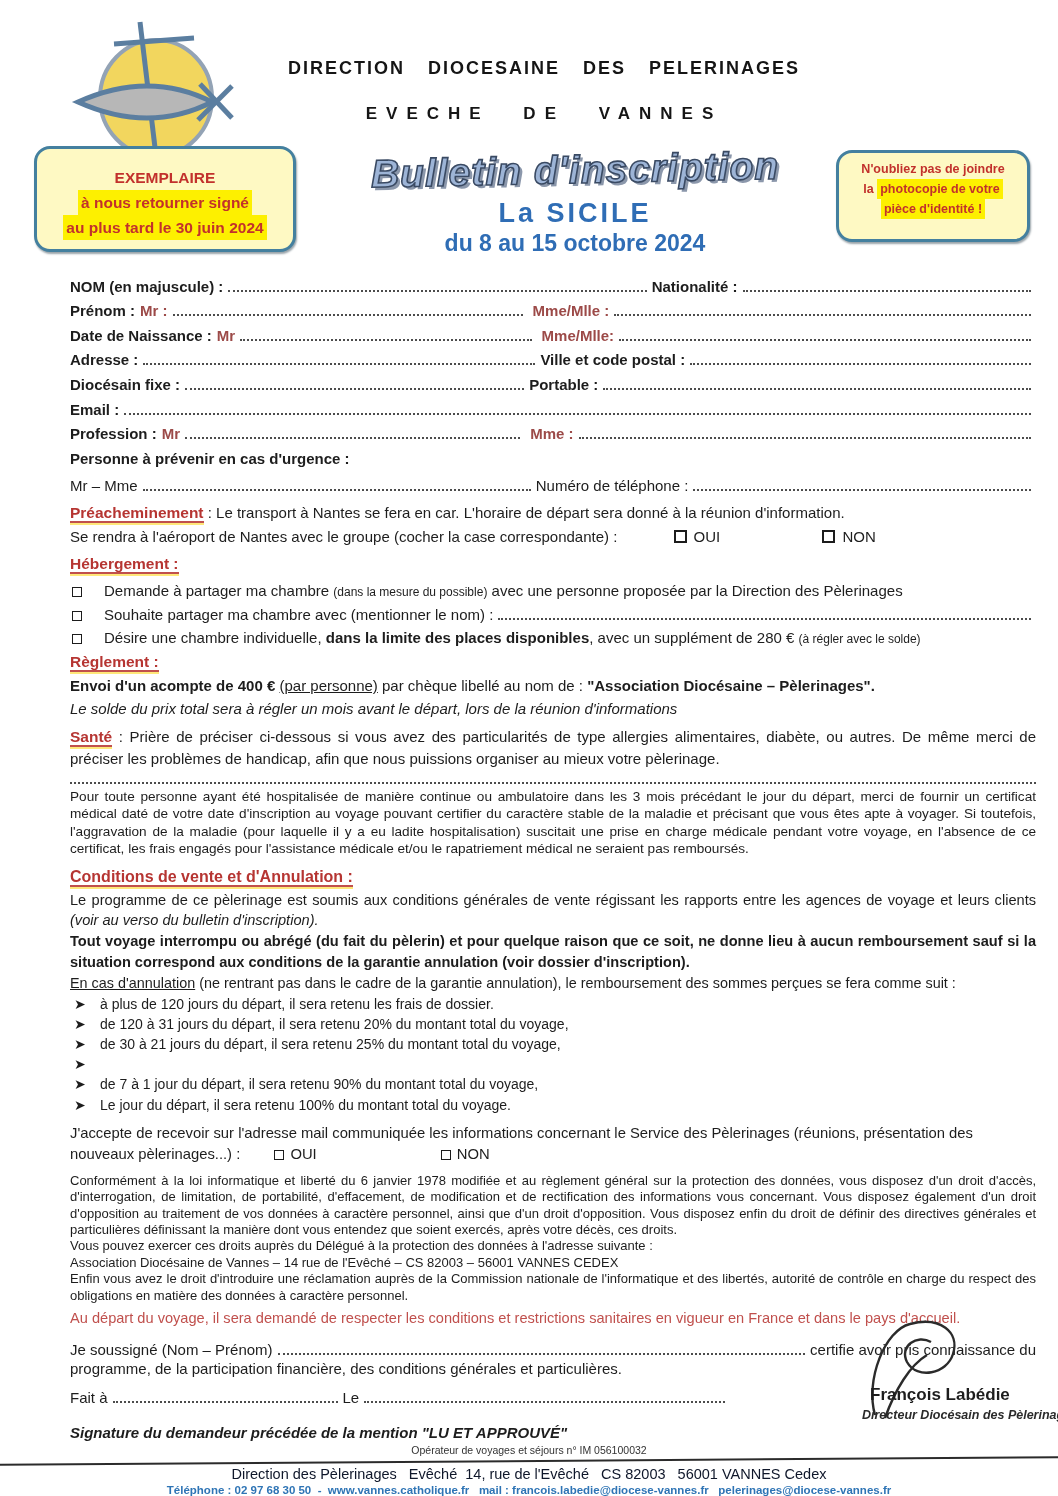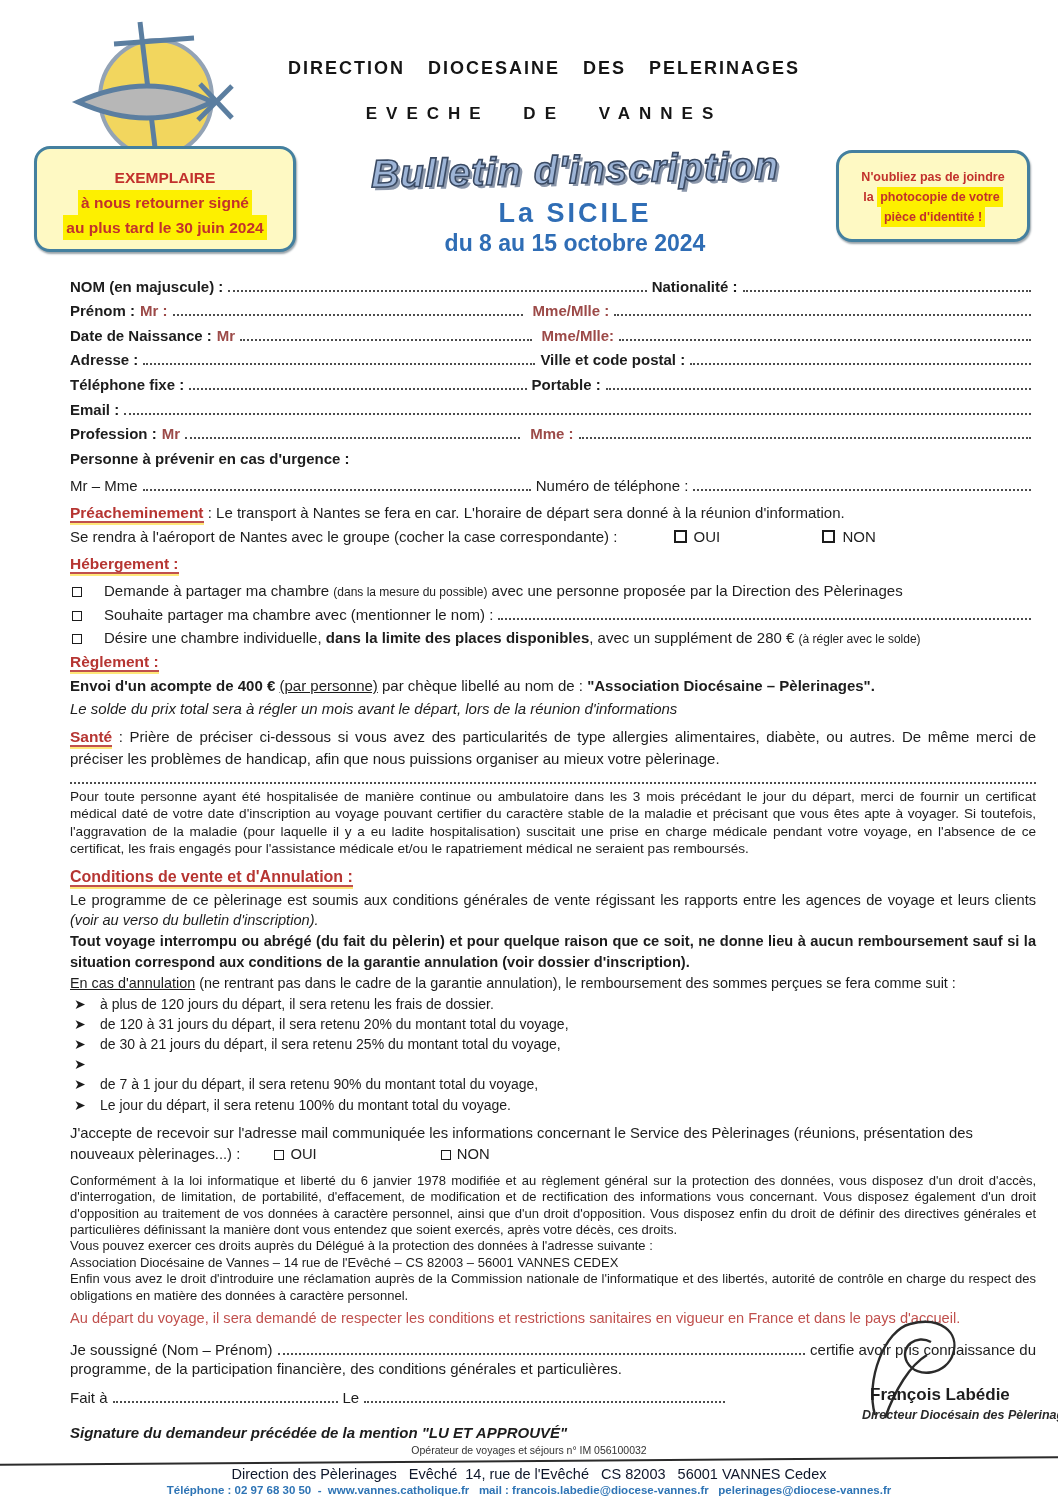--- a/index.html
+++ b/index.html
@@ -22,21 +22,21 @@
           text-shadow:3px 3px 0 #8b97ab; transform:rotate(-1.2deg); }
   .trip-title { position:absolute; left:340px; width:470px; top:198px; text-align:center;
           font-size:27px; font-weight:800; letter-spacing:3px; color:#2f6db5; }
   .trip-dates { position:absolute; left:340px; width:470px; top:230px; text-align:center;
           font-size:23px; font-weight:bold; color:#2f6db5; }
   .note-box { position:absolute; border:3.5px solid #44809f; border-radius:16px;
           background:#fef9c3; text-align:center; color:#c2312c; font-weight:bold;
           box-shadow:1px 2px 2px #9aa4aa; }
   .note-box .hl { background:#fdf000; padding:0 3px; display:inline-block; }
   .box-left { left:34px; top:146px; width:262px; height:106px; padding-top:16px; font-size:15.5px; line-height:25px; }
-  .box-right { left:836px; top:150px; width:194px; height:92px; padding-top:14px; font-size:12.5px; line-height:20px; }
+  .box-right { left:836px; top:150px; width:194px; height:92px; padding-top:6px; font-size:12.5px; line-height:20px; }
   
   .content { padding:4px 22px 0 70px; }
   .frow { display:flex; align-items:flex-end; height:24.6px; font-size:15px; }
   .frow .lab { font-weight:bold; white-space:nowrap; }
   .frow .mr { color:#9c4a48; font-weight:bold; white-space:nowrap; margin-left:5px; }
   .frow .plain { white-space:nowrap; }
   .dots { flex:1; border-bottom:2px dotted #4c4c4c; margin:0 5px 3px 5px; min-width:30px; }
   .dots.fixed { flex:none; }
   .sec-h { color:#b63532; font-weight:bold; font-size:15.5px; }
   .sec-h .u { border-bottom:2.5px solid #c0504d; box-shadow:0 2px 0 #ffe87a; }
@@ -116,21 +116,21 @@
       <span class="mr">Mme/Mlle:</span>
       <span class="dots" style="flex:1.3"></span>
     </div>
     <div class="frow">
       <span class="lab">Adresse :</span>
       <span class="dots" style="flex:1.15"></span>
       <span class="lab">Ville et code postal :</span>
       <span class="dots"></span>
     </div>
     <div class="frow">
-      <span class="lab">Téléphone fixe :</span>
+      <span class="lab">Diocésain fixe :</span>
       <span class="dots" style="flex:1.15"></span>
       <span class="lab">Portable :</span>
       <span class="dots" style="flex:1.45"></span>
     </div>
     <div class="frow">
       <span class="lab">Email :</span>
       <span class="dots"></span>
     </div>
     <div class="frow">
       <span class="lab">Profession :</span>

